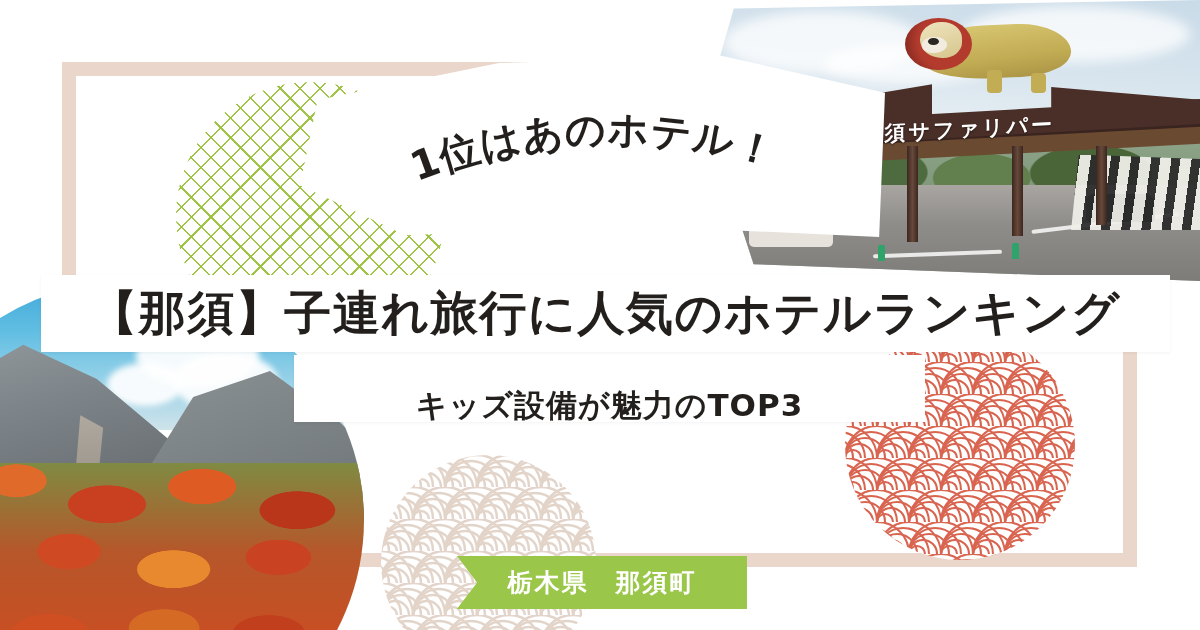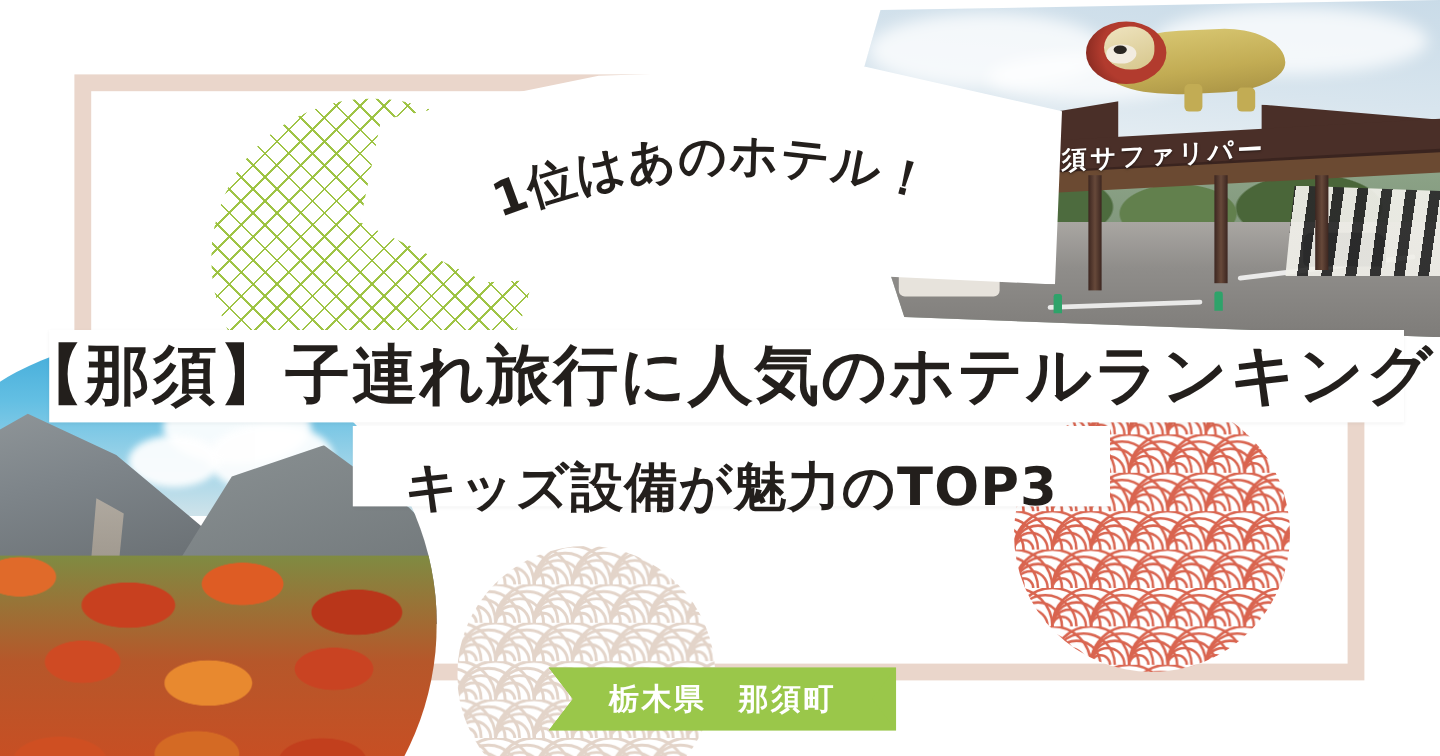--- a/index.html
+++ b/index.html
@@ -156,23 +156,23 @@
   
   .title-band{
     position:absolute;background:#ffffff;z-index:6;display:flex;align-items:center;
     box-shadow:0 1px 3px rgba(0,0,0,.05);
   }
   .title-band span{
     font-family:"DejaVu Sans","Liberation Sans",sans-serif;
     font-weight:700;color:#231f1c;white-space:nowrap;
   }
   .band1{left:41px;top:275px;width:1129px;height:77px;justify-content:center;}
-  .band1 span{font-size:54px;letter-spacing:1.5px;}
+  .band1 span{font-size:47px;letter-spacing:1.5px;}
   .band2{left:294px;top:355px;width:631px;height:67px;justify-content:center;}
-  .band2 span{font-size:44px;letter-spacing:1px;margin-top:35px;}
+  .band2 span{font-size:31px;letter-spacing:1px;margin-top:35px;}
 
   
   .ribbon{
     position:absolute;left:457px;top:556px;width:290px;height:53px;z-index:7;
     background:#9ac74a;
     clip-path:polygon(0 0,100% 0,100% 100%,0 100%,7% 50%);
     display:flex;align-items:center;justify-content:center;
   }
   .ribbon-inner{
     position:absolute;inset:0;background:#9ac74a;

